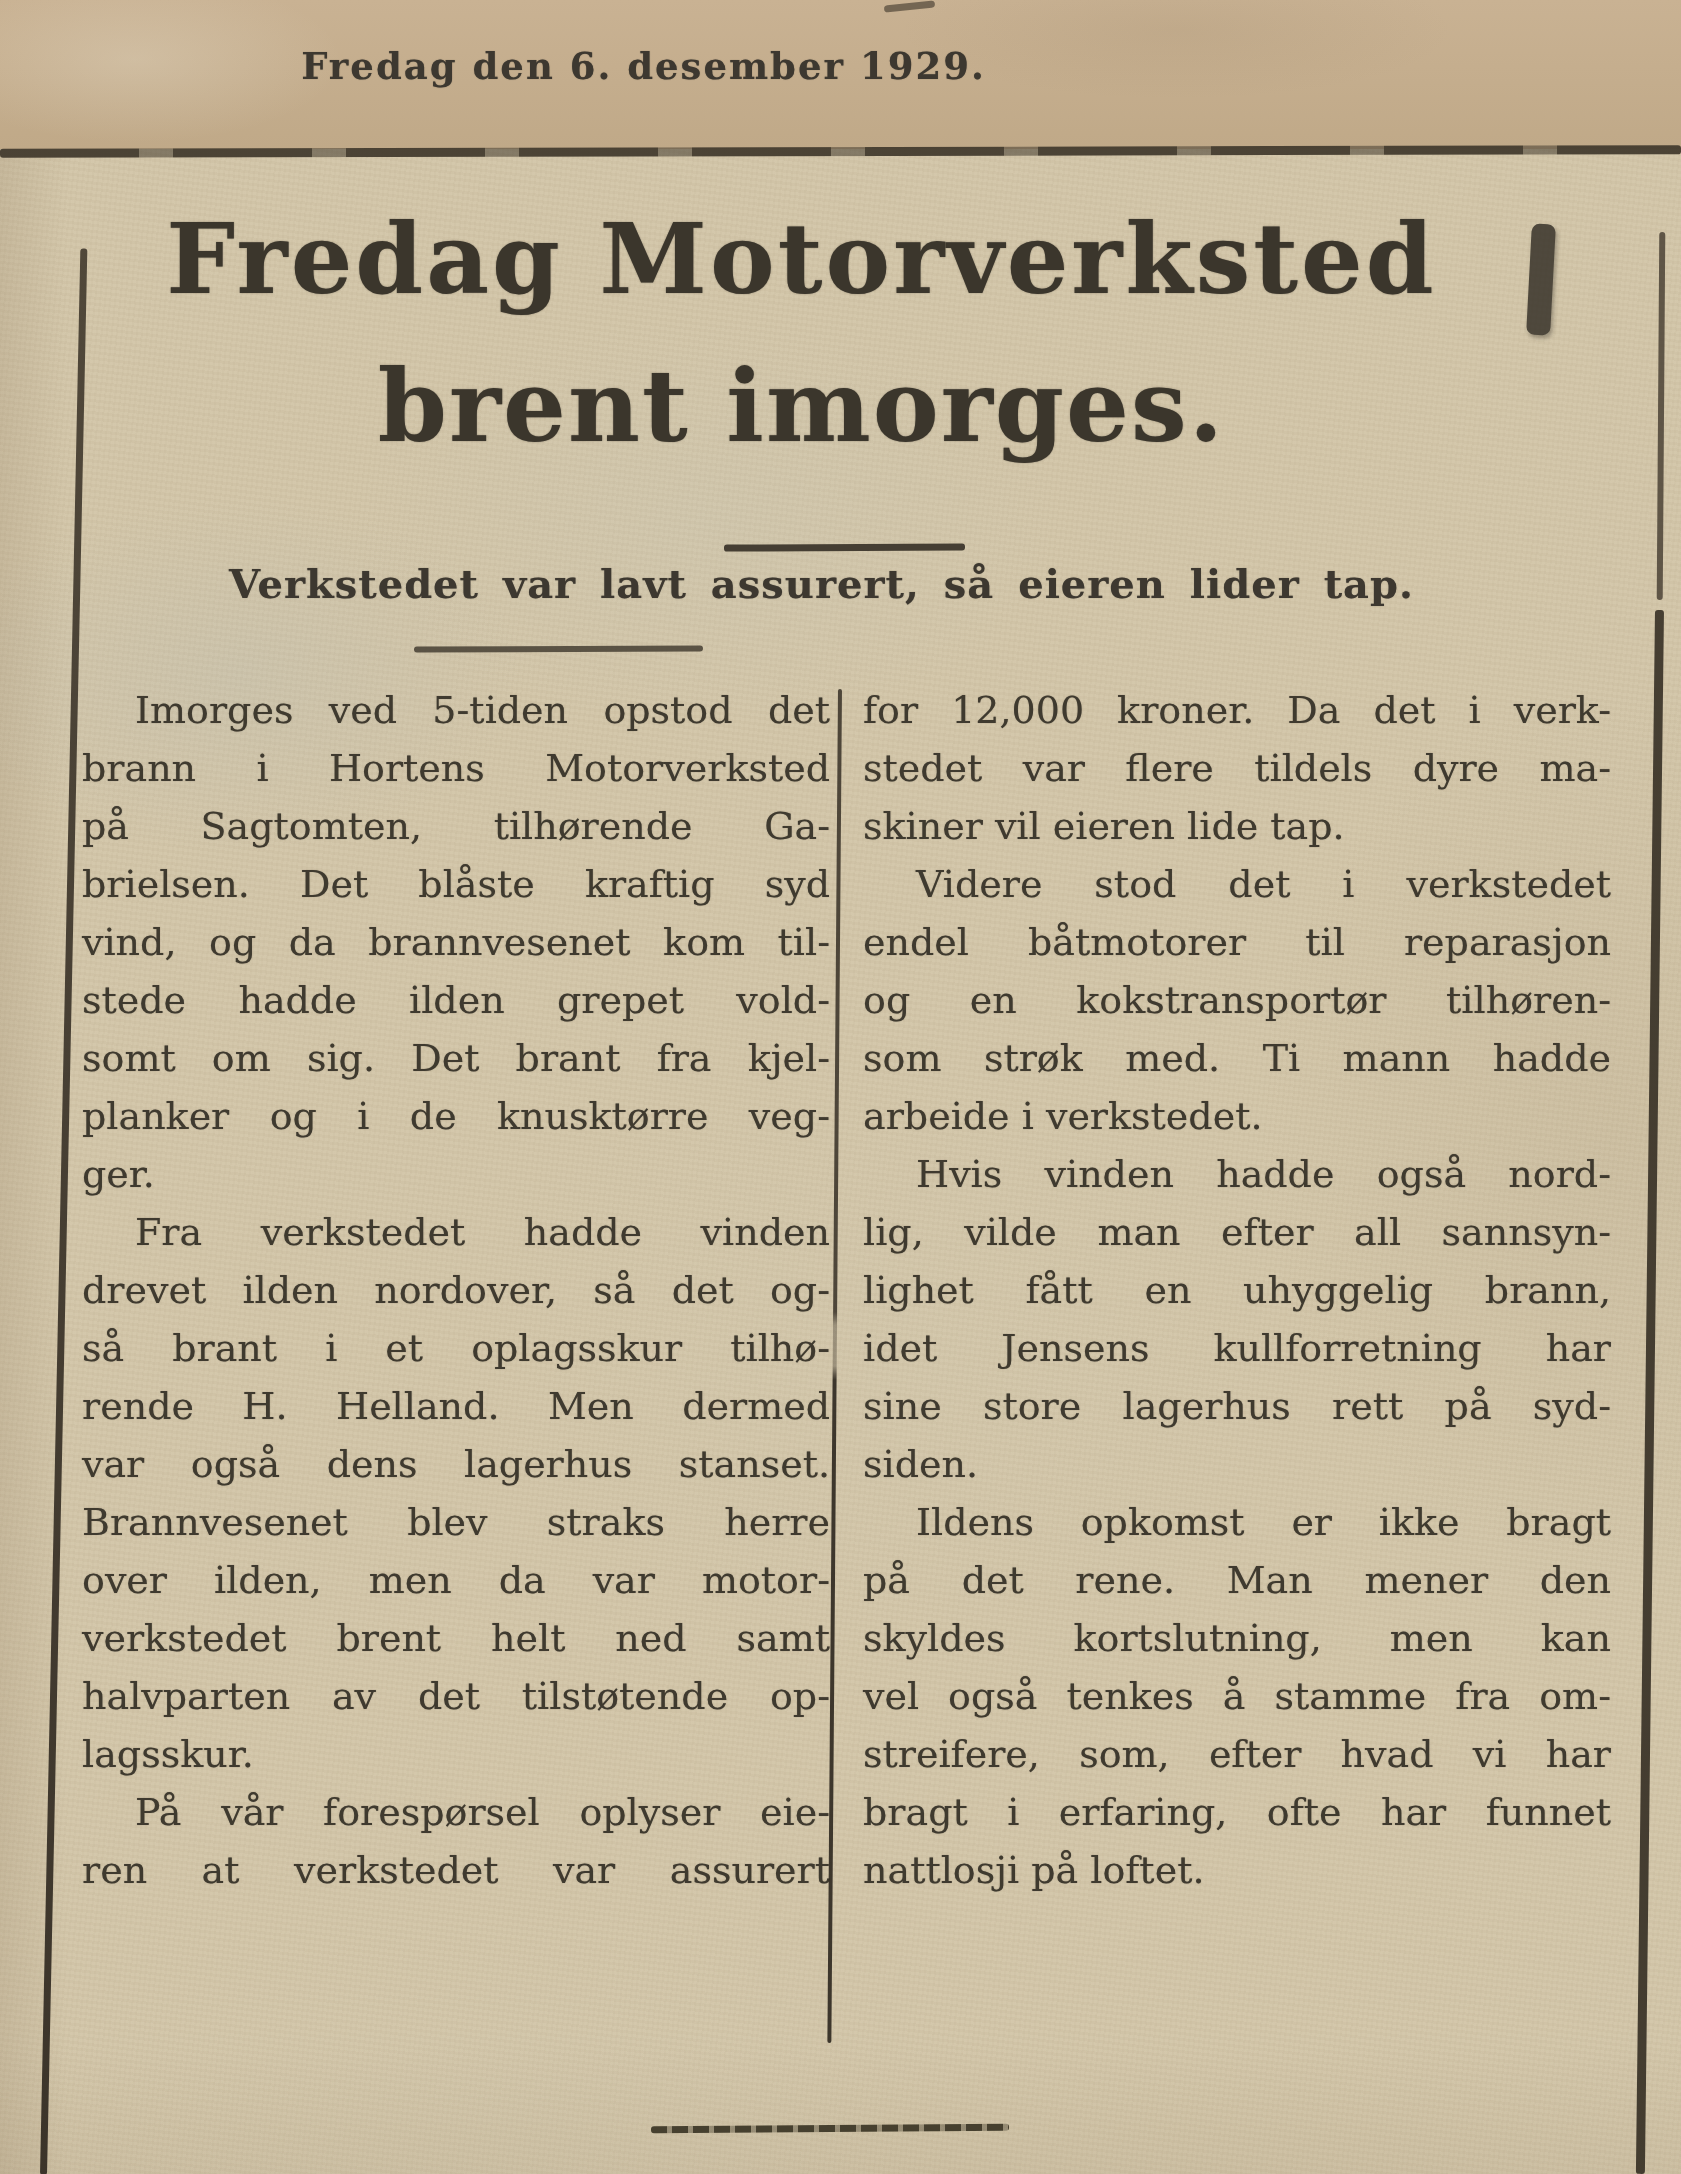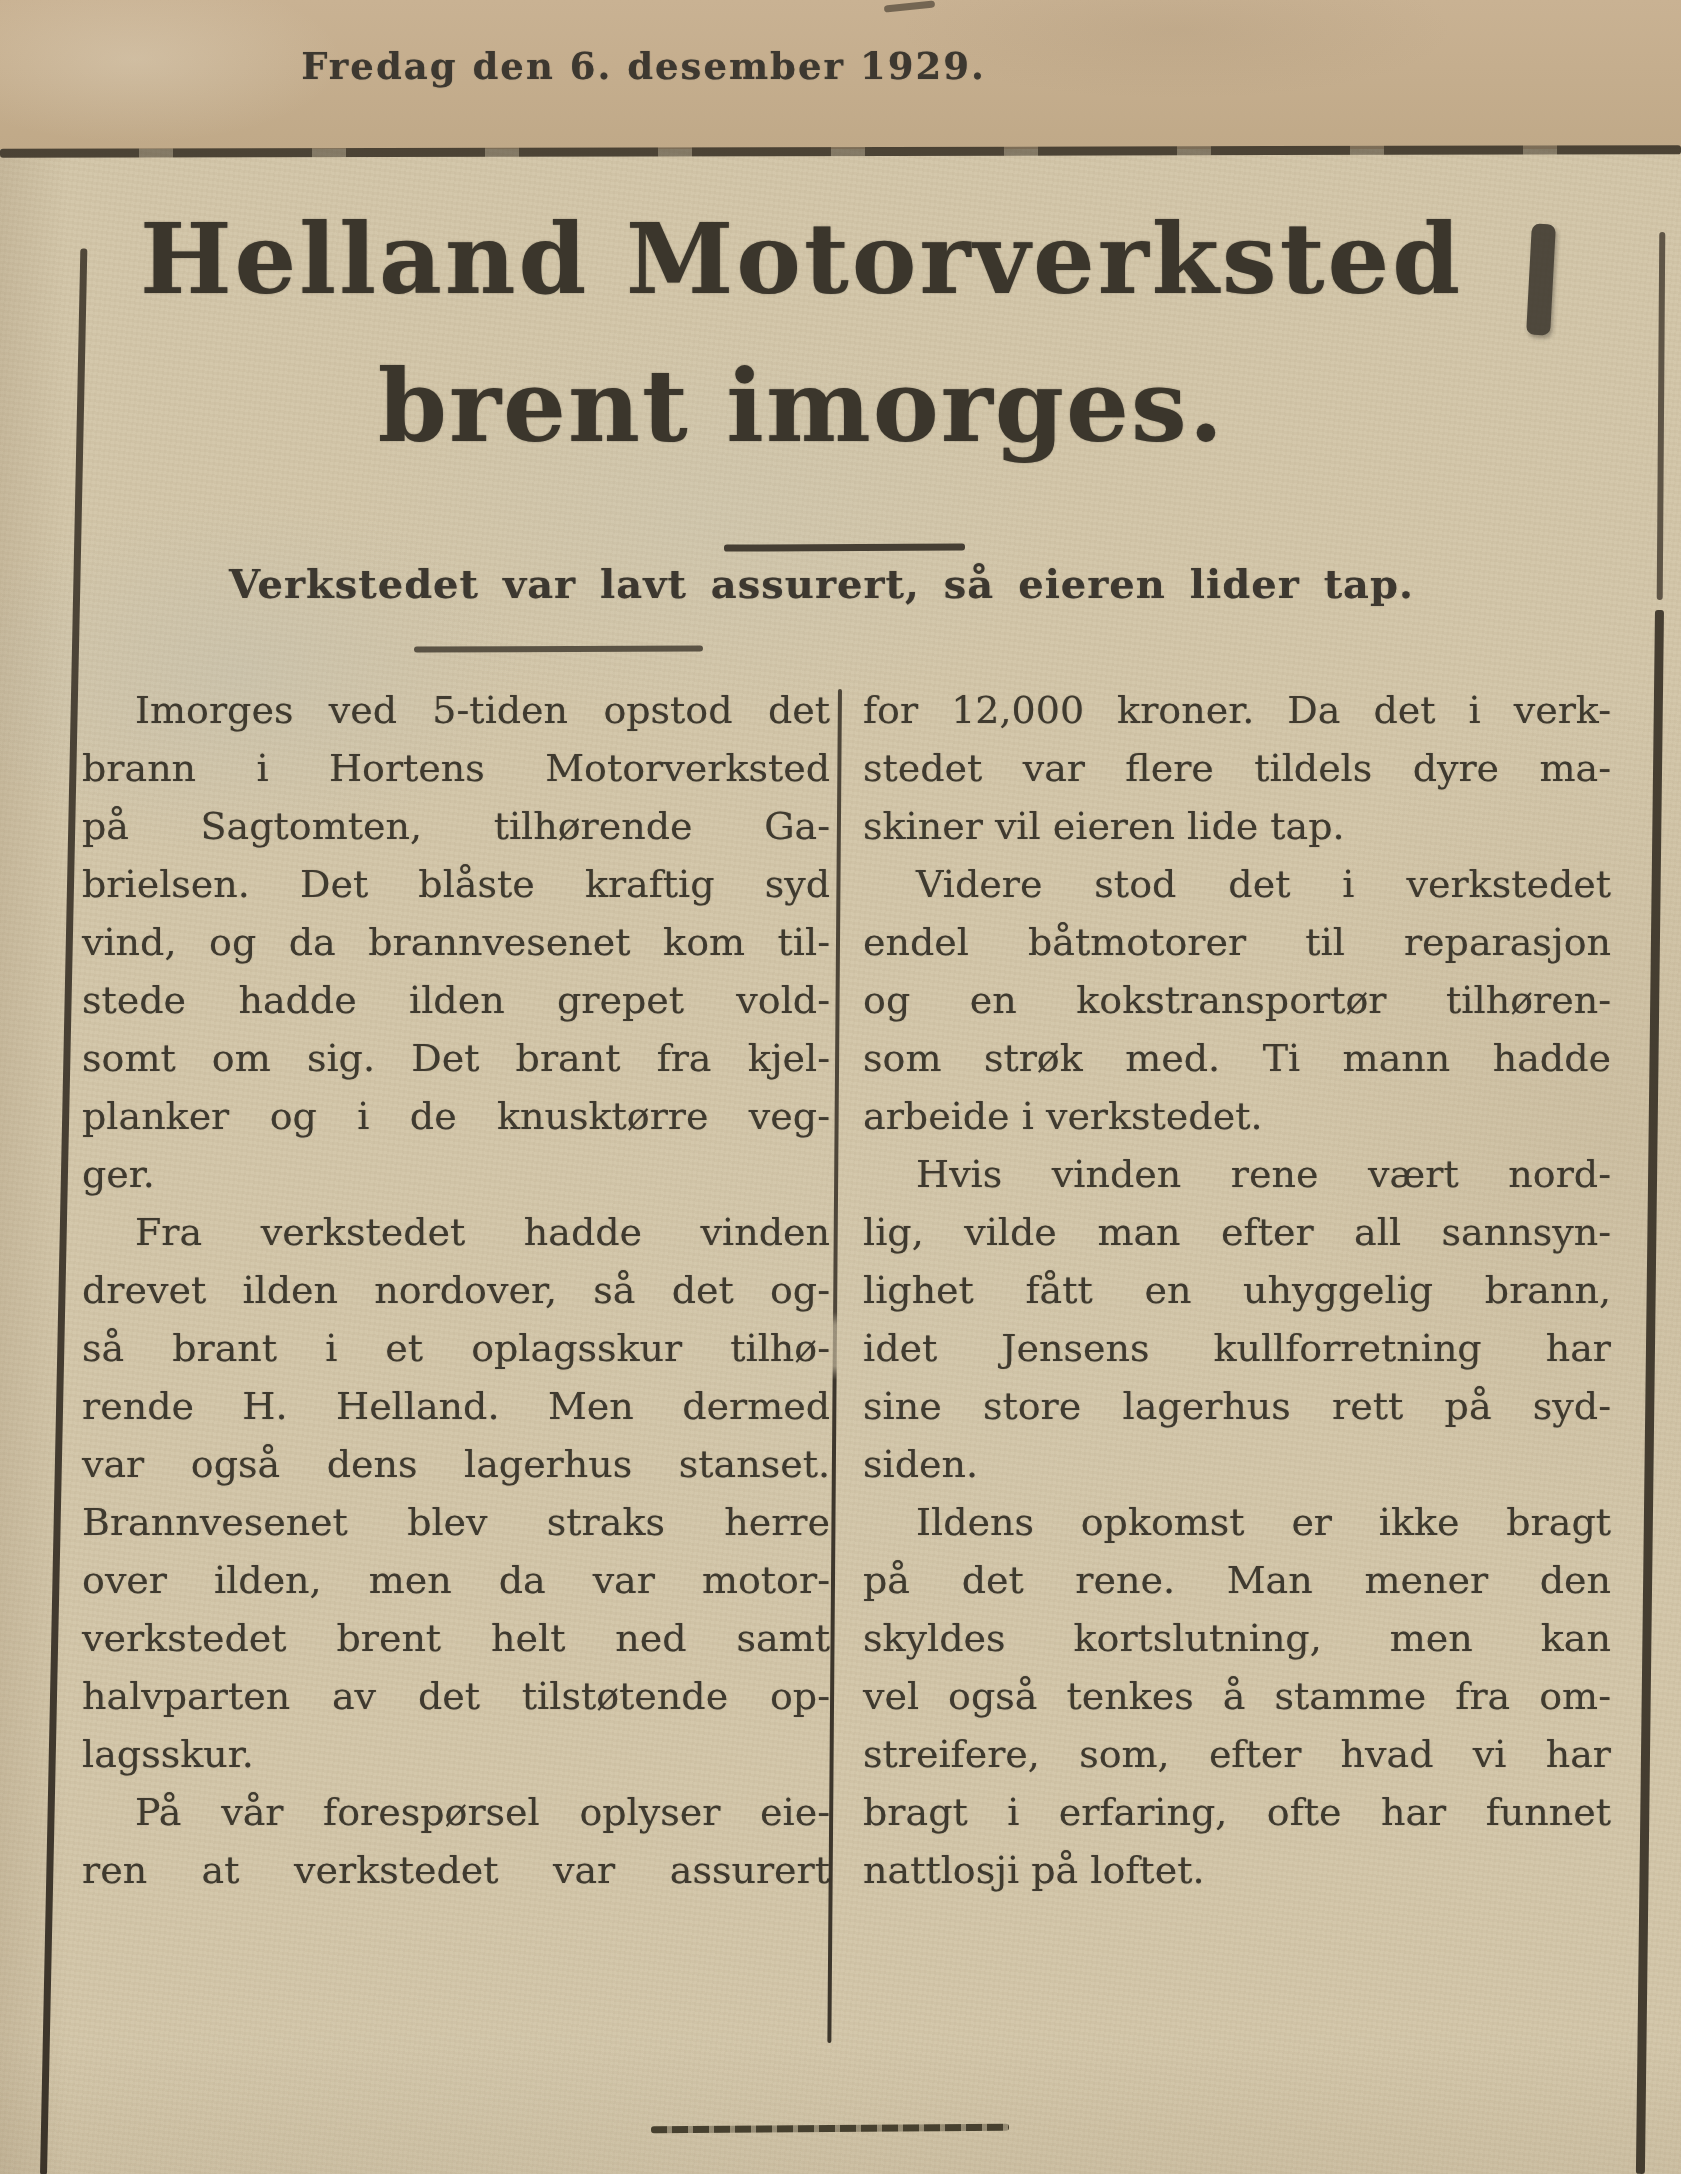--- a/index.html
+++ b/index.html
@@ -98,21 +98,21 @@
 
   <div class="date-line">Fredag den 6. desember 1929.</div>
 
   <div class="rule-top"></div>
 
   <div class="border-left"></div>
   <div class="border-right-a"></div>
   <div class="border-right-b"></div>
   <div class="ink-blob"></div>
 
-  <div class="headline headline-1">Helland Motorverksted</div>
+  <div class="headline headline-1">Fredag Motorverksted</div>
   <div class="headline headline-2">brent imorges.</div>
 
   <div class="rule-mid1"></div>
 
   <div class="subheadline">Verkstedet var lavt assurert, så eieren lider tap.</div>
 
   <div class="rule-mid2"></div>
 
   <div class="column col-left">
     <div>
@@ -153,21 +153,21 @@
       <div class="bline lline">skiner vil eieren lide tap.</div>
     </div>
     <div>
       <div class="bline ind">Videre stod det i verkstedet</div>
       <div class="bline">endel båtmotorer til reparasjon</div>
       <div class="bline">og en kokstransportør tilhøren-</div>
       <div class="bline">som strøk med. Ti mann hadde</div>
       <div class="bline lline">arbeide i verkstedet.</div>
     </div>
     <div>
-      <div class="bline ind">Hvis vinden rene vært nord-</div>
+      <div class="bline ind">Hvis vinden hadde også nord-</div>
       <div class="bline">lig, vilde man efter all sannsyn-</div>
       <div class="bline">lighet fått en uhyggelig brann,</div>
       <div class="bline">idet Jensens kullforretning har</div>
       <div class="bline">sine store lagerhus rett på syd-</div>
       <div class="bline lline">siden.</div>
     </div>
     <div>
       <div class="bline ind">Ildens opkomst er ikke bragt</div>
       <div class="bline">på det rene. Man mener den</div>
       <div class="bline">skyldes kortslutning, men kan</div>

